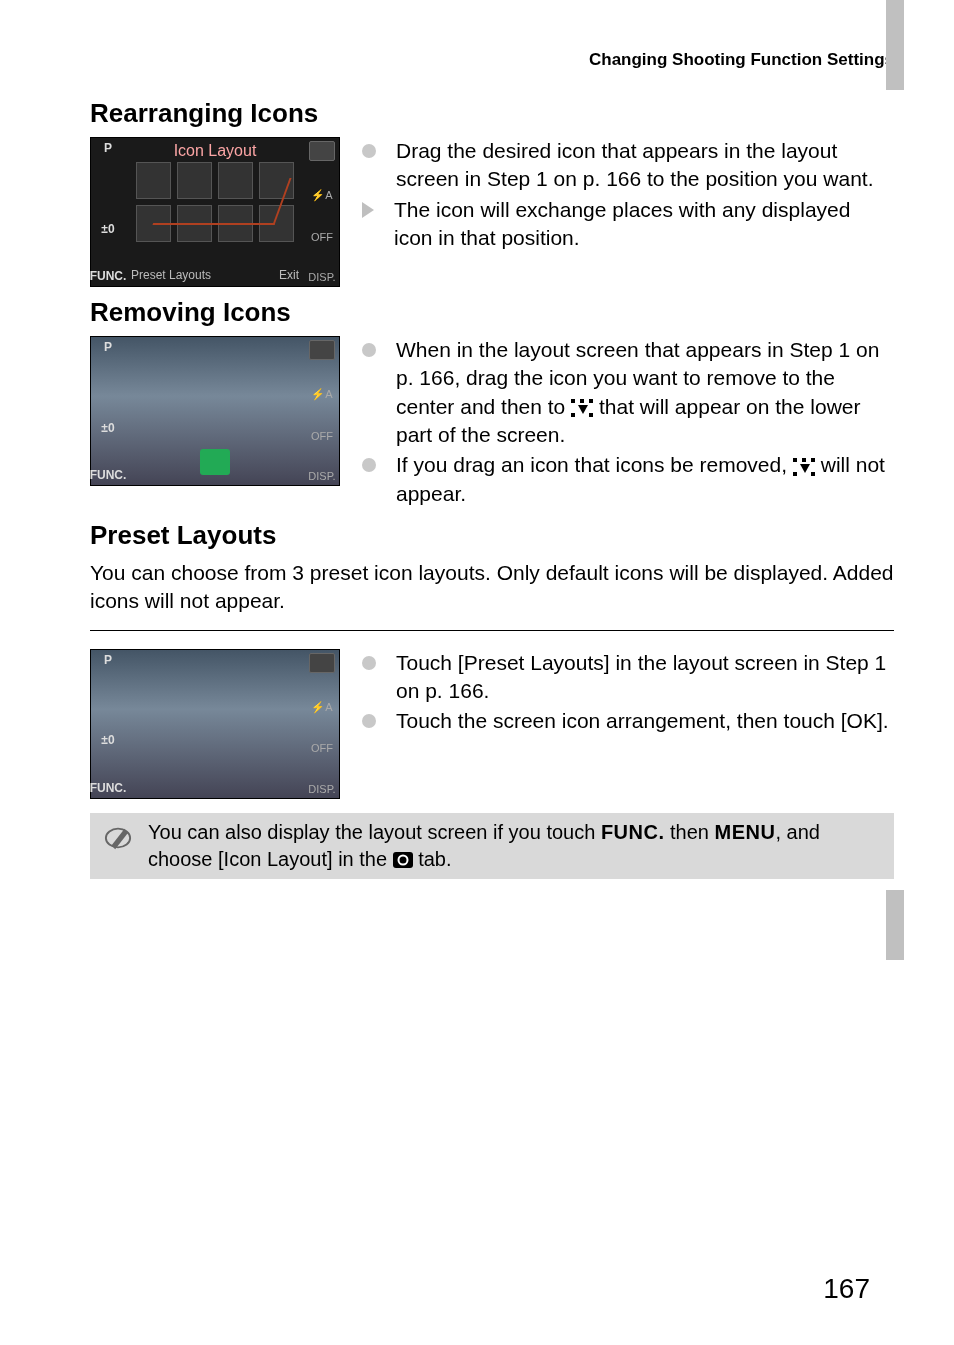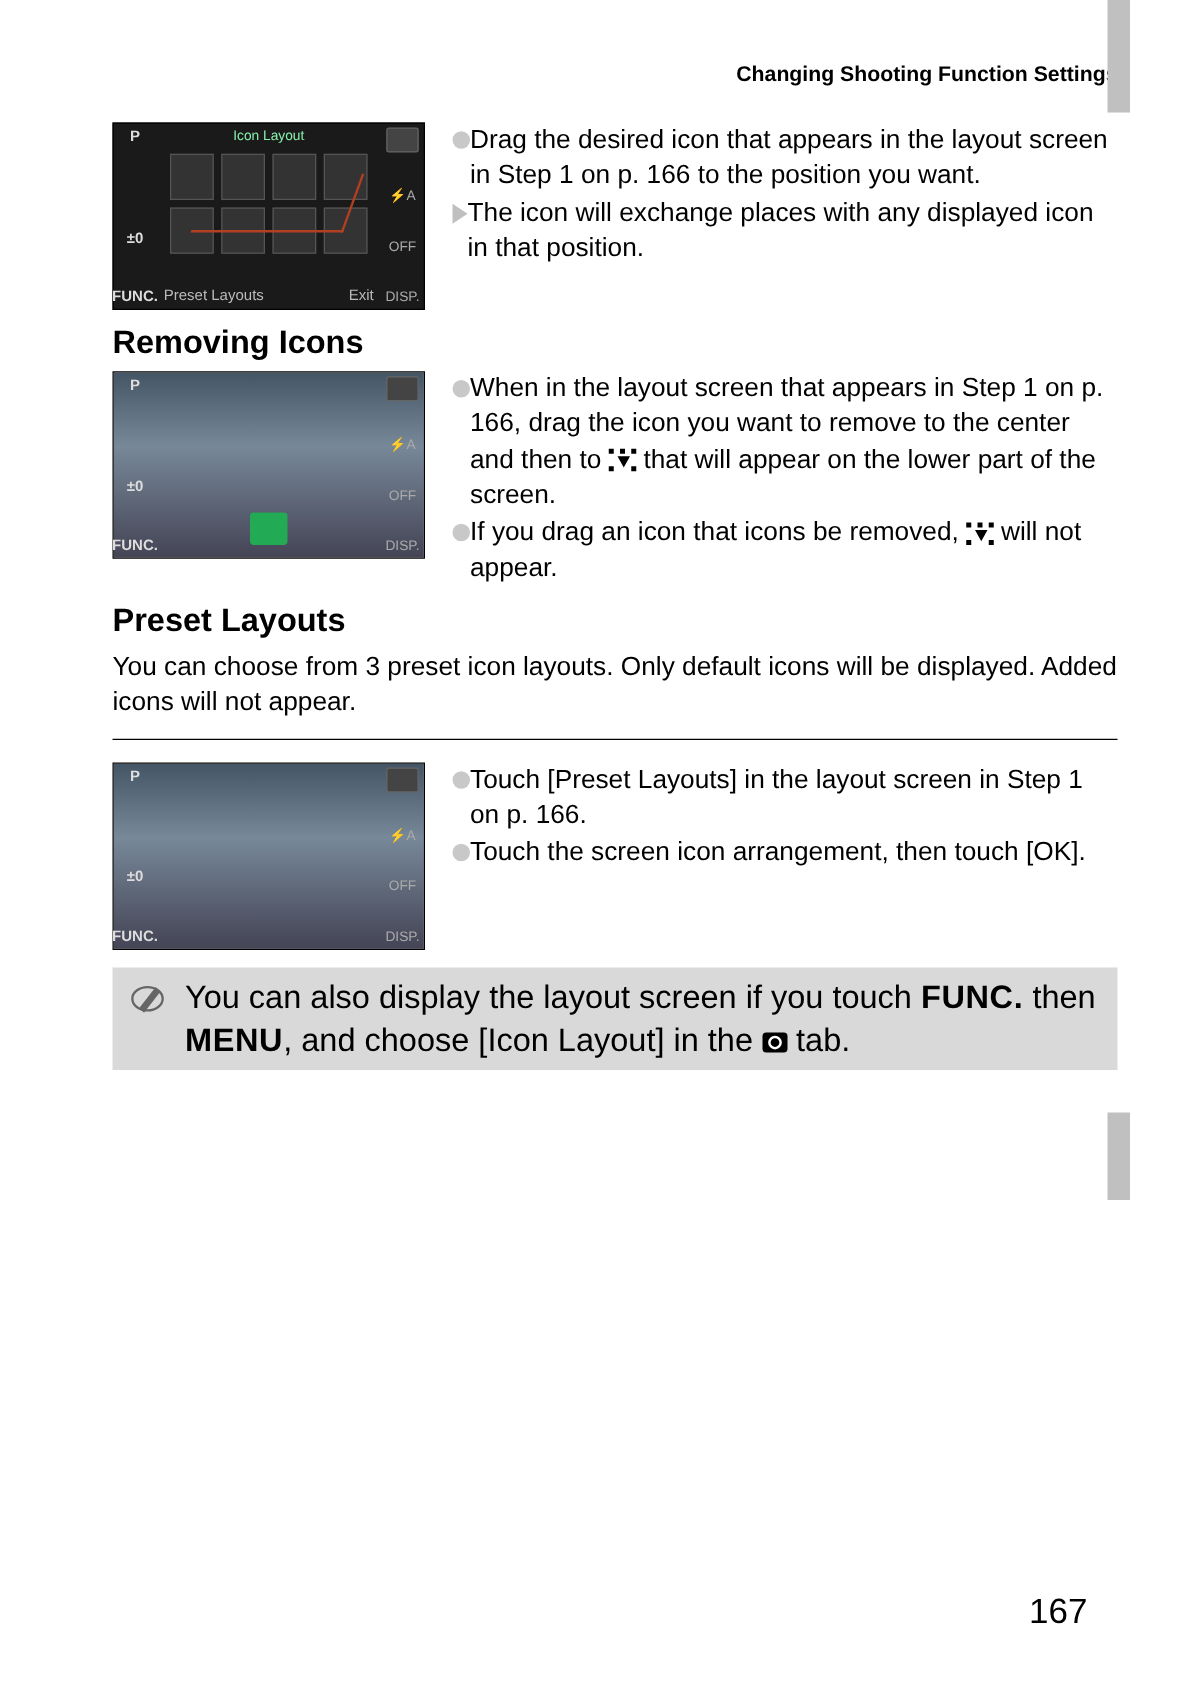--- a/index.html
+++ b/index.html
@@ -61,22 +61,22 @@
     border: 1px solid #000;
     box-sizing: border-box;
     color: #aaa;
     font-size: 11px;
   }
   .thumb-title {
     position: absolute;
     top: 4px;
     left: 50%;
     transform: translateX(-50%);
-    color: #86efac;
-    font-size: 11px;
+    color: #fca5a5;
+    font-size: 16px;
   }
   .thumb-left-col {
     position: absolute;
     left: 3px;
     top: 3px;
     bottom: 3px;
     width: 28px;
     display: flex;
     flex-direction: column;
     justify-content: space-between;
@@ -188,21 +188,21 @@
     color: #ccc;
   }
 
   .content {
     flex: 1;
     font-size: 21px;
     line-height: 1.35;
   }
   .bullet, .tri-bullet {
     display: flex;
-    gap: 0;
+    gap: 20px;
     margin-bottom: 2px;
   }
   .bullet .dot {
     flex: 0 0 14px;
     height: 14px;
     border-radius: 50%;
     background: #c8c8c8;
     margin-top: 7px;
   }
   .tri-bullet .tri {
@@ -272,21 +272,21 @@
     border: none;
     border-top: 1px solid #000;
     margin: 10px 0 18px 0;
   }
   .note-box {
     background: #d9d9d9;
     display: flex;
     gap: 16px;
     padding: 6px 14px;
     align-items: flex-start;
-    font-size: 26px;
+    font-size: 20px;
     line-height: 1.35;
     margin-top: 14px;
   }
   .note-icon {
     flex: 0 0 28px;
     height: 34px;
     margin-top: 2px;
   }
   .note-icon svg { width: 100%; height: 100%; }
   .page-number {
@@ -298,20 +298,21 @@
 </style>
 </head>
 <body>
 
 <div class="page">
   <div class="side-tab"></div>
   <div class="side-tab2"></div>
 
   <div class="header-right">Changing Shooting Function Settings</div>
 
+  <h2 class="section">Rearranging Icons</h2>
   <div class="row">
     <div class="thumb">
       <div class="thumb-box">
         <div class="thumb-title">Icon Layout</div>
         <div class="thumb-left-col">
           <span>P</span>
           <span></span>
           <span>±0</span>
           <span>FUNC.</span>
         </div>

